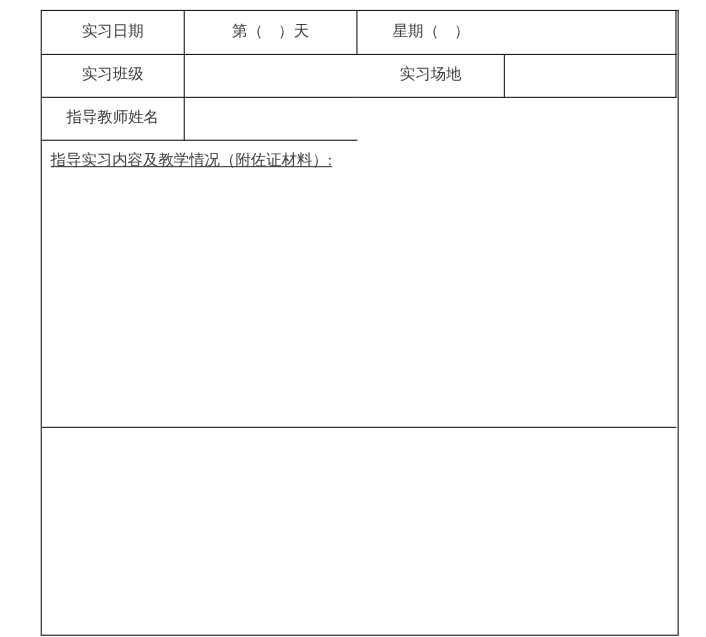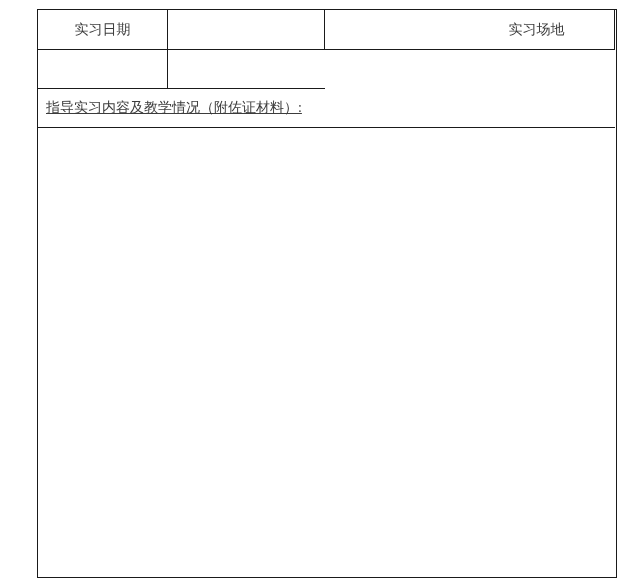--- a/index.html
+++ b/index.html
@@ -51,26 +51,30 @@
   }
   .cell.section.last-row { border-bottom: none; }
 </style>
 </head>
 <body>
 
 <div class="page">
   <div class="form-table">
 
     <div class="cell">实习日期</div>
+    <div class="cell">第（　）天</div>
+    <div class="cell last-col">星期（　）</div>
 
     <div class="cell"></div>
+    <div class="cell">实习班级</div>
     <div class="cell last-col"></div>
 
     <div class="cell">实习场地</div>
     <div class="cell"></div>
+    <div class="cell">指导教师姓名</div>
     <div class="cell last-col"></div>
 
     <div class="cell section">
       <span>指导实习内容及教学情况（附佐证材料）:</span>
       <span></span>
     </div>
 
 
   </div>
 </div>

